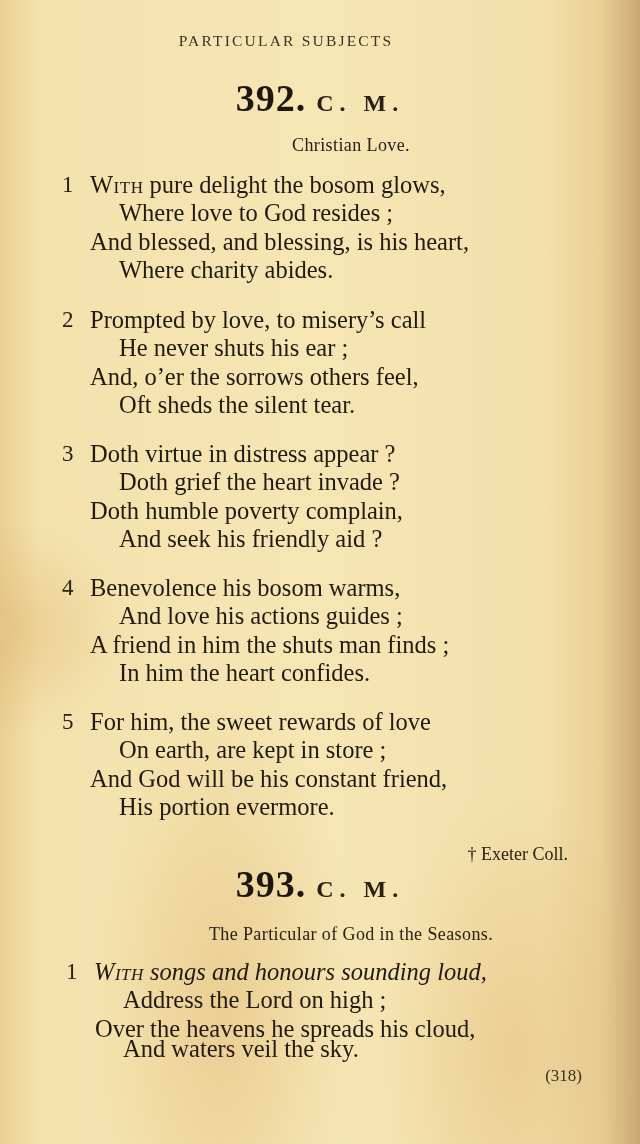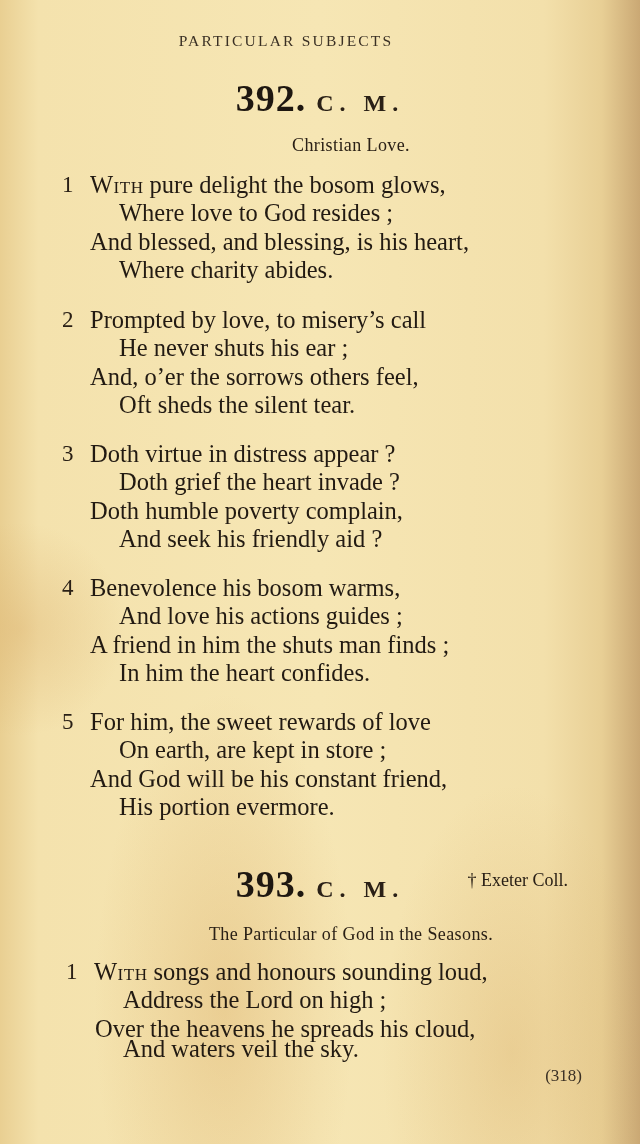--- a/index.html
+++ b/index.html
@@ -147,29 +147,29 @@
   </div>
 
   <div class="verse" style="top:708px;">
     <span class="verse-num" style="top:0;">5</span>
     <div class="line" style="left:90px; top:0;">For him, the sweet rewards of love</div>
     <div class="line" style="left:119px; top:28px;">On earth, are kept in store ;</div>
     <div class="line" style="left:90px; top:57px;">And God will be his constant friend,</div>
     <div class="line" style="left:119px; top:85px;">His portion evermore.</div>
   </div>
 
-  <div class="attribution" style="top:870px;">† Exeter Coll.</div>
+  <div class="attribution" style="top:844px;">† Exeter Coll.</div>
 
   <div class="hymn-head" style="top:862px;">
     <span class="hymn-number">393.</span><span class="meter">C. M.</span>
   </div>
   <div class="hymn-title" style="top:924px;">The Particular of God in the Seasons.</div>
 
   <div class="verse" style="top:958px;">
     <span class="verse-num" style="top:0; left:66px;">1</span>
-    <div class="line" style="left:94px; top:0;"><span class="smallcaps">With</span><span> songs and honours sounding loud,</span></div>
+    <div class="line" style="left:94px; top:0;font-style:italic;"><span class="smallcaps">With</span><span> songs and honours sounding loud,</span></div>
     <div class="line" style="left:123px; top:28px;">Address the Lord on high ;</div>
     <div class="line" style="left:95px; top:57px;">Over the heavens he spreads his cloud,</div>
     <div class="line" style="left:123px; top:77px;">And waters veil the sky.</div>
   </div>
 
   <div class="page-number">(318)</div>
 </div>
 
 </body></html>

